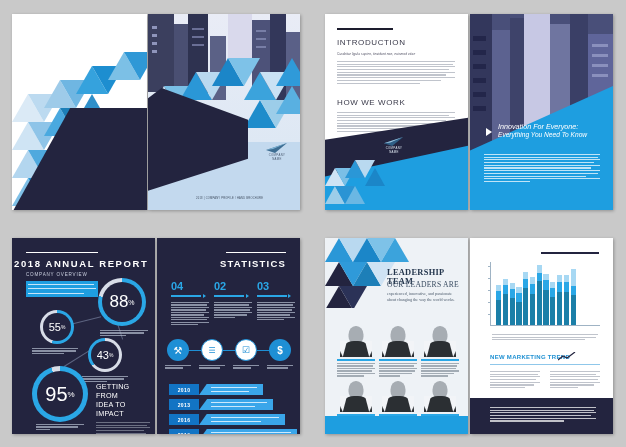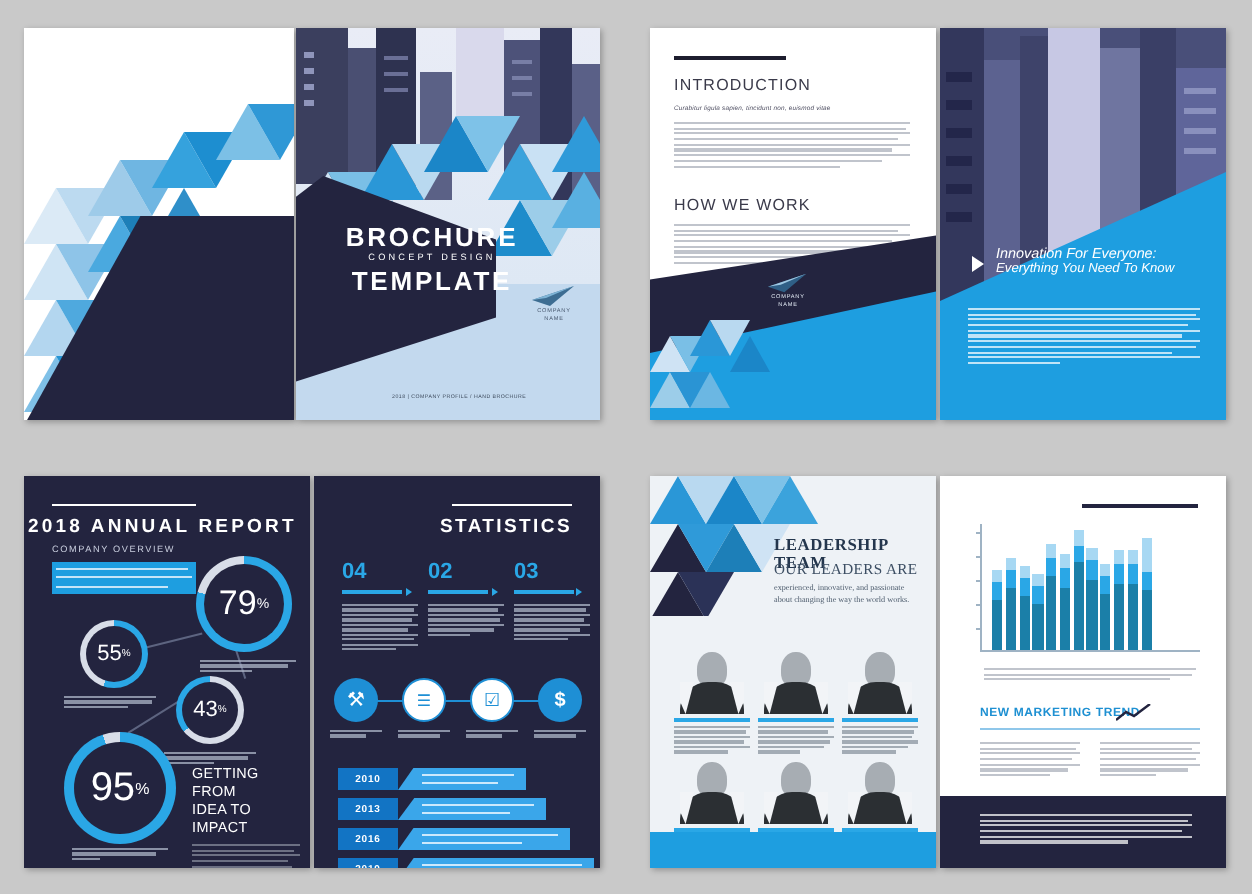--- a/index.html
+++ b/index.html
@@ -192,25 +192,20 @@
         <div class="tri" style="left:112px;top:86px;border-left:16px solid transparent;border-right:16px solid transparent;border-top:28px solid #9ccde9;"></div>
         <div class="tri" style="left:128px;top:72px;border-left:16px solid transparent;border-right:16px solid transparent;border-bottom:28px solid #59b0e1;"></div>
 
         <div style="position:absolute;left:0;bottom:0;width:100%;height:68px;background:#c3d9ee;"></div>
         <div class="tri" style="left:0px;top:116px;border-left:16px solid transparent;border-right:16px solid transparent;border-bottom:28px solid #8dc6e8;"></div>
         <div class="tri" style="left:16px;top:116px;border-left:16px solid transparent;border-right:16px solid transparent;border-top:28px solid #2a94d4;"></div>
       </div>
 
       <div class="navy-slab" style="left:-60px;top:74px;width:160px;height:122px;clip-path:polygon(46% 0%, 100% 26%, 100% 58%, 0% 100%, 0% 46%);"></div>
 
-      <div class="cover-title" style="left:14px;top:98px;width:108px;">
-        <div class="ct1">BROCHURE</div>
-        <div class="ct2">CONCEPT DESIGN</div>
-        <div class="ct3">TEMPLATE</div>
-      </div>
 
       <div style="position:absolute;left:112px;top:128px;width:34px;">
         <svg width="24" height="12" viewBox="0 0 24 12" style="display:block;margin:0 auto;">
           <path d="M1 8 L22 1 L10 11 Z" fill="#3d6d92"></path>
           <path d="M1 8 L22 1 L8 7 Z" fill="#7fb4d6"></path>
         </svg>
         <div class="logo-name">
           <span>COMPANY</span><br>
           <span>NAME</span>
         </div>
@@ -338,21 +333,21 @@
         <div style="position:absolute;left:2px;top:11.5px;width:56px;" class="hl-line"></div>
       </div>
 
       <div class="connector" style="left:58px;top:86px;width:32px;transform:rotate(-14deg);"></div>
       <div class="connector" style="left:104px;top:80px;width:22px;transform:rotate(72deg);"></div>
       <div class="connector" style="left:52px;top:128px;width:44px;transform:rotate(-32deg);"></div>
 
       <div class="donut" style="left:86px;top:40px;width:48px;height:48px;background:conic-gradient(#2aa7e6 0turn 0.79turn, #d8dde8 0.79turn 1turn);">
         <div style="position:absolute;inset:4px;border-radius:50%;background:#23243f;"></div>
         <div class="num" style="font-size:17px;">
-          <span>79</span>
+          <span>88</span>
             <span style="font-size:7px;vertical-align:super;">%</span>
         </div>
       </div>
       <div class="cap-w" style="left:88px;top:92px;width:48px;">
         <div class="fl w100"></div>
           <div class="fl w92"></div>
           <div class="fl w55"></div>
       </div>
 
       <div class="donut" style="left:28px;top:72px;width:34px;height:34px;background:conic-gradient(#2aa7e6 0turn 0.55turn, #d8dde8 0.55turn 1turn);">

